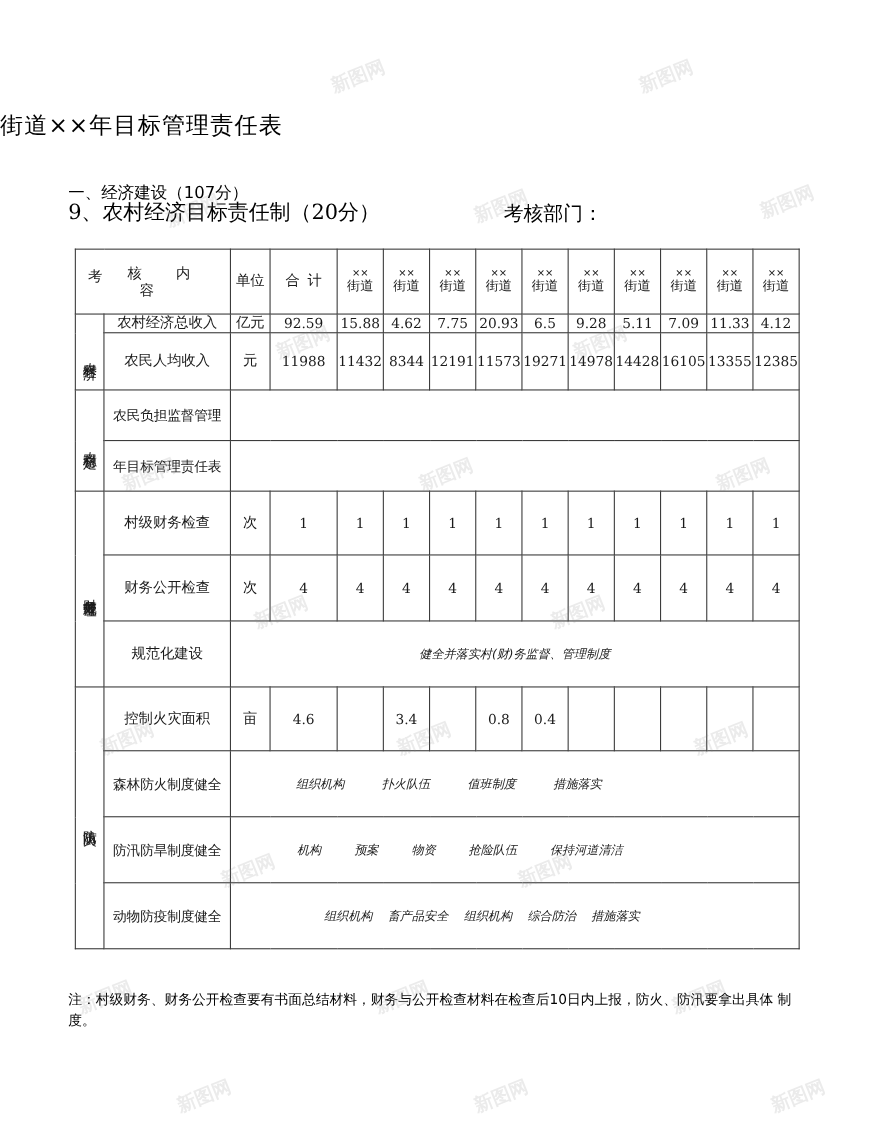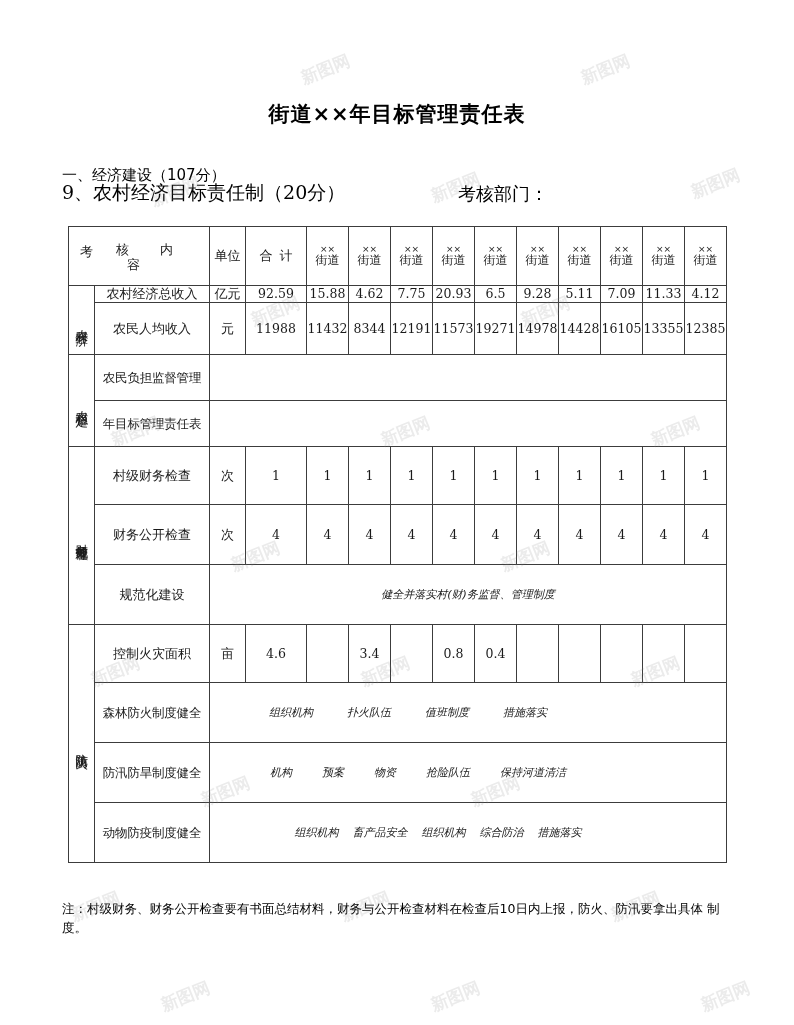--- a/index.html
+++ b/index.html
@@ -21,23 +21,22 @@
     height: 1025px;
     box-sizing: border-box;
   }
 
   
   .doc-title {
     position: absolute;
     top: 100px;
     left: 0;
     width: 794px;
-    text-align: center;
     font-size: 21px;
-    font-weight: bold;
+    font-weight: normal;
     letter-spacing: 1px;
     font-family: "DejaVu Sans", "Liberation Sans", sans-serif;
   }
 
   
   .heading-1 {
     position: absolute;
     top: 148px;
     left: 62px;
     font-size: 15px;

